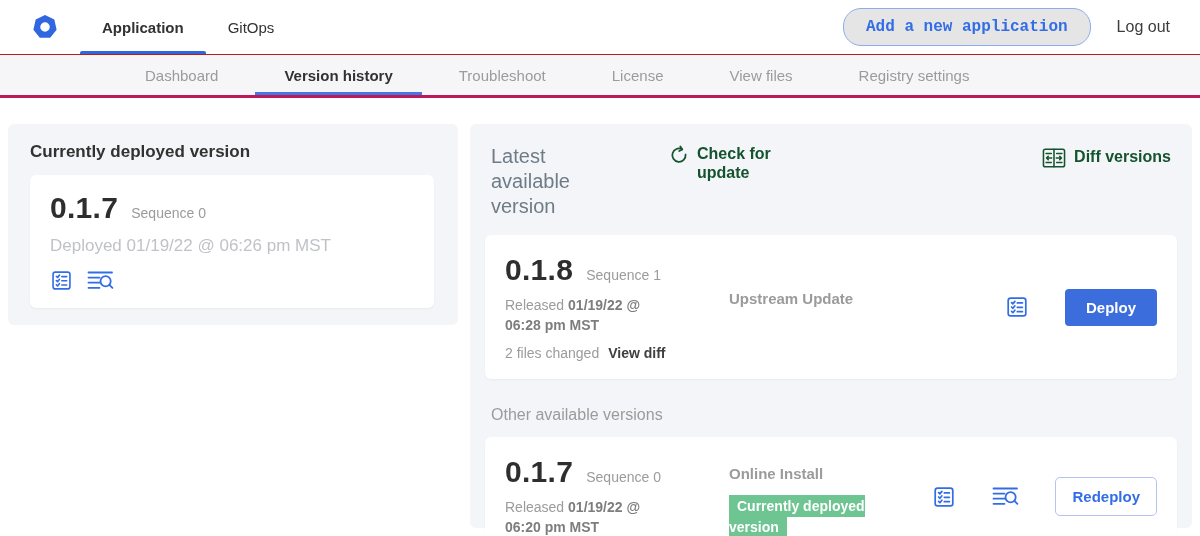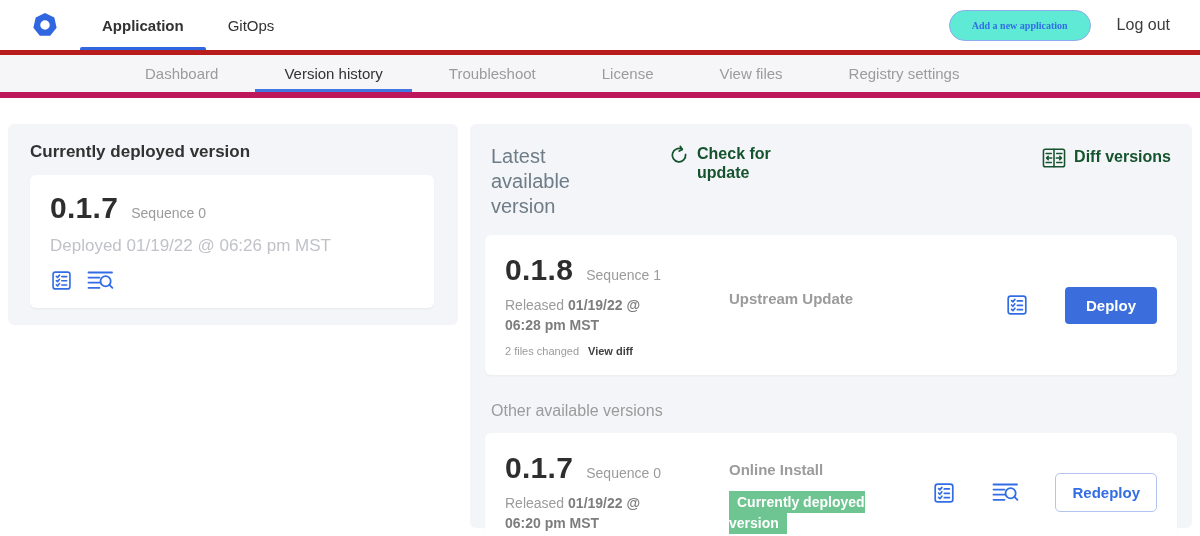--- a/index.html
+++ b/index.html
@@ -9,73 +9,73 @@
     background: #ffffff;
     color: #323232;
     position: relative;
     overflow: hidden;
   }
 
   
   .topbar {
     height: 55px;
     background: #fff;
-    border-bottom: 5px solid #b91c1c;
+    border-bottom: 1px solid #b91c1c;
     display: flex;
     align-items: stretch;
   }
   .logo-wrap { display: flex; align-items: center; margin-left: 32px; margin-right: 22px; }
   .topnav { display: flex; align-items: stretch; }
   .topnav-item {
     display: flex; align-items: center;
     padding: 0 22px;
     font-size: 15px; font-weight: 500; color: #323232;
     position: relative; cursor: pointer;
   }
   .topnav-item.active { font-weight: 600; }
   .topnav-item.active::after {
     content: ""; position: absolute; left: 0; right: 0; bottom: 0;
     height: 3px; background: #3066e0; border-radius: 2px 2px 0 0;
   }
   .topbar-spacer { flex: 1; }
   .add-app-btn {
     align-self: center;
     margin-right: 26px;
-    background: #5eead4;
+    background: #e5e5e5;
     border: 1px solid #8fabef;
     color: #326de6;
-    font-family: Liberation Serif, serif;
-    font-size: 10px; font-weight: 700;
+    font-family: Liberation Mono, monospace;
+    font-size: 16px; font-weight: 700;
     padding: 9px 22px;
     border-radius: 18px;
     cursor: pointer;
   }
   .logout {
     align-self: center;
     margin-right: 30px;
     font-size: 16px; color: #3c3c3c;
     cursor: pointer;
   }
 
   
   .subnav {
     height: 43px;
     background: #f6f6f8;
-    border-bottom: 6px solid #be185d;
+    border-bottom: 3px solid #be185d;
     display: flex;
     align-items: stretch;
     padding-left: 112px;
   }
   .subnav-tab {
     display: flex; align-items: center;
     padding: 0 33px;
     font-size: 15px; color: #9b9b9b;
     position: relative; cursor: pointer;
   }
-  .subnav-tab.active { color: #323232; font-weight: 400; }
+  .subnav-tab.active { color: #323232; font-weight: 700; }
   .subnav-tab.active::after {
     content: ""; position: absolute; left: 4px; right: 4px; bottom: 0;
     height: 3px; background: #4377e1;
   }
 
   
   .main { position: relative; height: 438px; }
   .panel { background: #f4f5f8; border-radius: 6px; position: absolute; }
   .left-panel { left: 8px; top: 26px; width: 450px; height: 201px; padding: 18px 24px 20px 22px; }
   .right-panel { left: 470px; top: 26px; width: 722px; height: 404px; padding: 18px 15px; }
@@ -115,21 +115,21 @@
   .release-card {
     background: #fff; border-radius: 6px;
     padding: 18px 20px;
     display: flex; align-items: flex-start;
     box-shadow: 0 1px 2px rgba(50,50,93,0.05);
   }
   .release-col1 { flex: 0 0 192px; }
   .release-meta { width: 172px; font-size: 14px; color: #9b9b9b; line-height: 1.4; margin-top: 9px; }
   .release-meta b { color: #7d7d7d; font-weight: 700; }
   .meta-prefix { margin-right: 0.28em; }
-  .files-row { margin-top: 10px; font-size: 11px; color: #9b9b9b; display: flex; align-items: center; }
+  .files-row { margin-top: 10px; font-size: 14px; color: #9b9b9b; display: flex; align-items: center; }
   .view-diff-link { color: #404040; font-weight: 700; margin-left: 9px; cursor: pointer; }
 
   .release-col2 { width: 172px; margin-left: 32px; }
   .source-label { font-size: 15px; font-weight: 600; color: #9b9b9b; }
   .col2-latest { padding-top: 37px; }
   .col2-other { padding-top: 10px; }
   .deployed-badge {
     display: inline;
     background: #6ec592; color: #fff;
     font-size: 14px; font-weight: 600;

